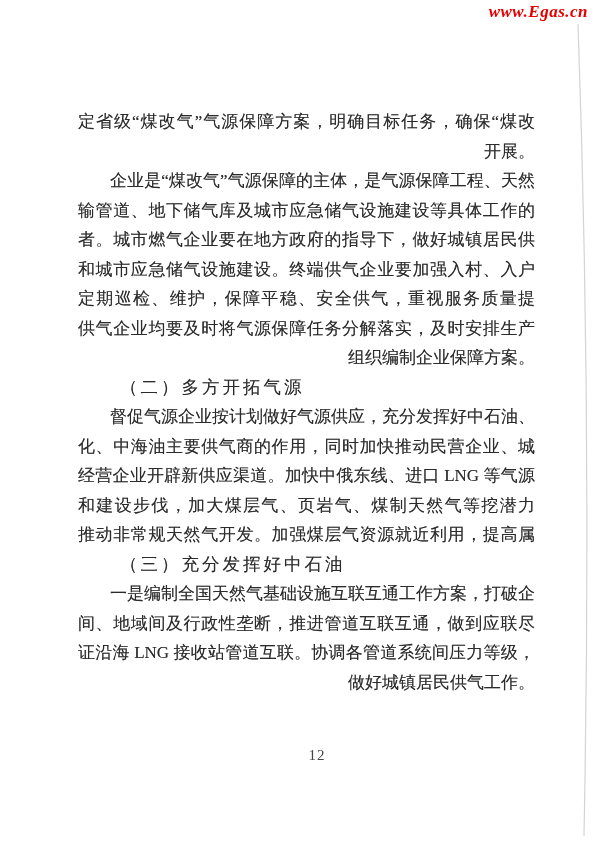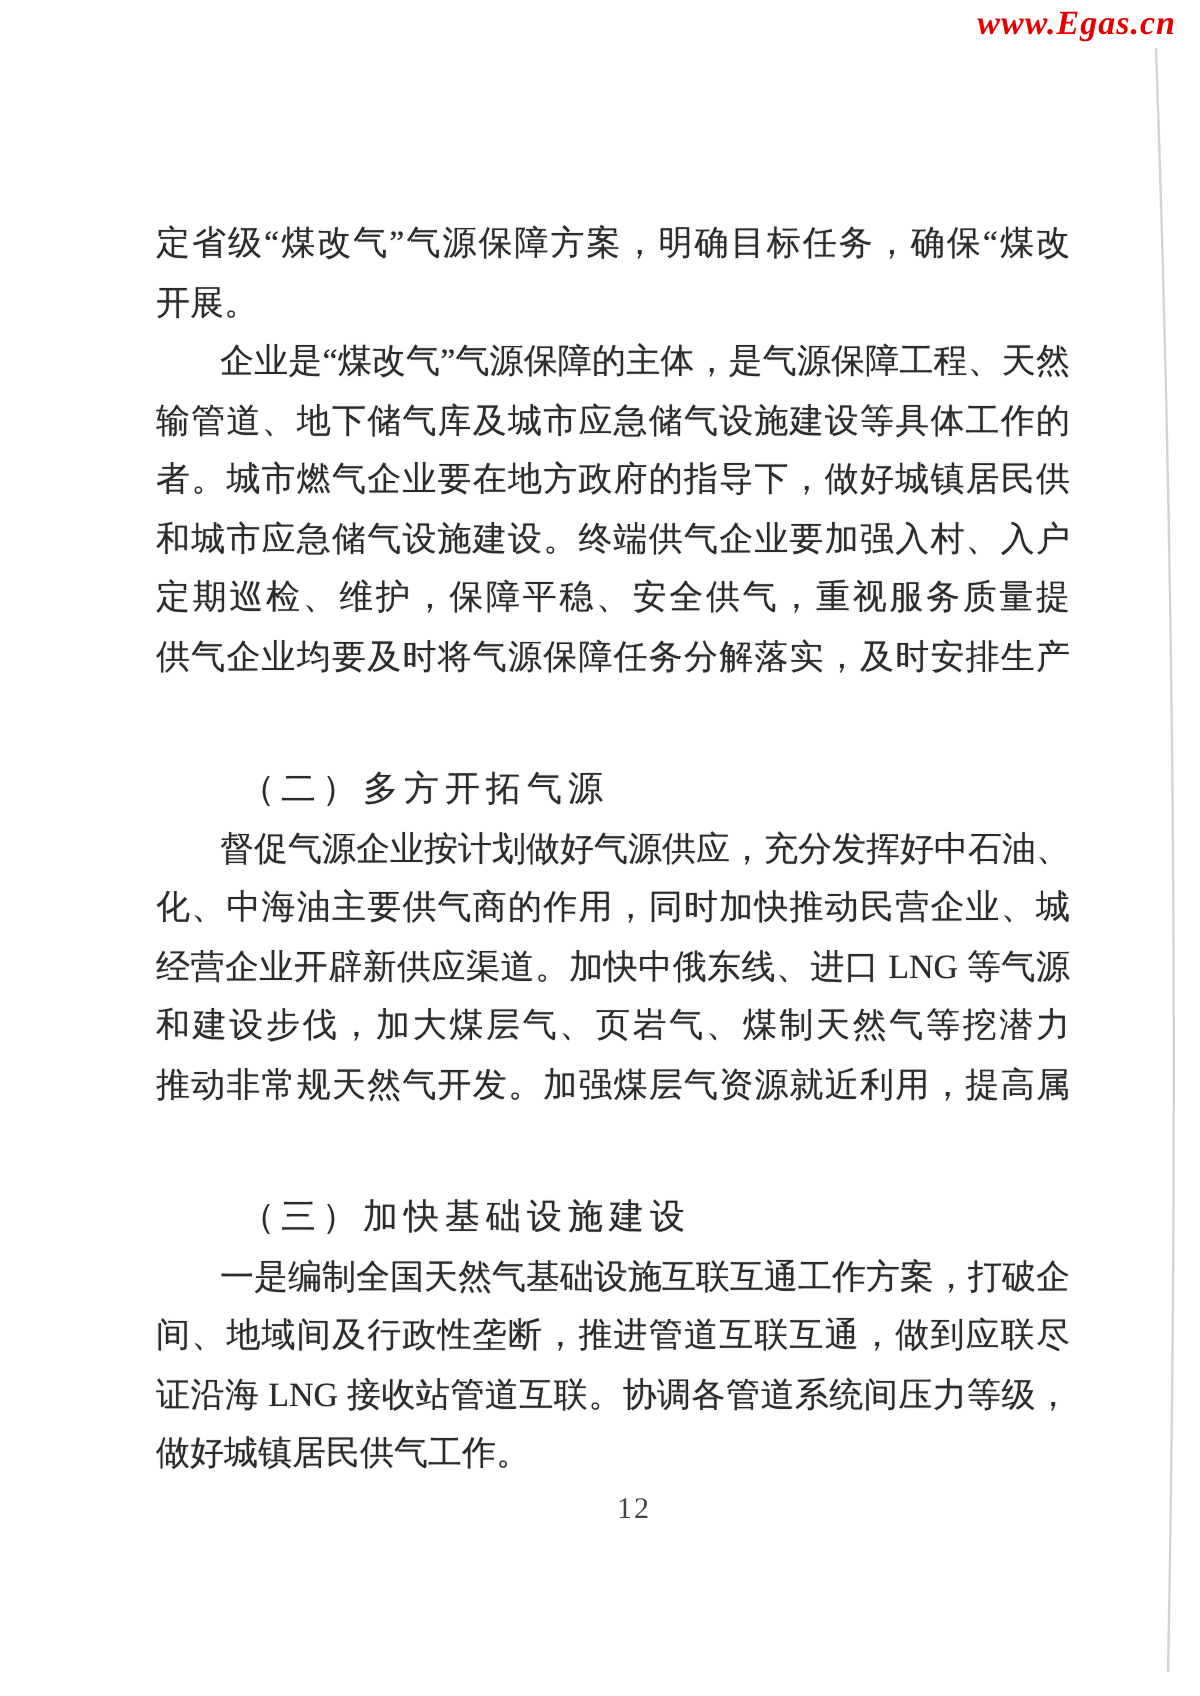--- a/index.html
+++ b/index.html
@@ -40,26 +40,25 @@
     height: 29.5px;
     line-height: 29.5px;
     overflow: hidden;
   }
   .line.body, .line.body-start {
     text-align: justify;
     text-align-last: justify;
     text-justify: inter-character;
   }
   .line.body-start { text-indent: 32px; }
-  .line.body-end { text-align: left; }
+  .line.body-end { text-align: right; }
   .line.heading {
     padding-left: 42px;
     letter-spacing: 3px;
     font-size: 17.5px;
-    margin-top: 37px;
   }
   .page-number {
     position: absolute;
     left: 0; right: 0;
     top: 747px;
     text-align: center;
     text-indent: 22px;
     font-size: 15px;
     letter-spacing: 1px;
     color: #454545;
@@ -79,27 +78,28 @@
 
   <div class="content" style="color: rgb(43, 43, 43);">
       <div class="line body">定省级“煤改气”气源保障方案，明确目标任务，确保“煤改气”有序</div>
       <div class="line body-end">开展。</div>
       <div class="line body-start">企业是“煤改气”气源保障的主体，是气源保障工程、天然气长</div>
       <div class="line body">输管道、地下储气库及城市应急储气设施建设等具体工作的实施</div>
       <div class="line body">者。城市燃气企业要在地方政府的指导下，做好城镇居民供气工作</div>
       <div class="line body">和城市应急储气设施建设。终端供气企业要加强入村、入户设施的</div>
       <div class="line body">定期巡检、维护，保障平稳、安全供气，重视服务质量提升。各级</div>
       <div class="line body">供气企业均要及时将气源保障任务分解落实，及时安排生产计划，</div>
+      <div class="line body-end">组织编制企业保障方案。</div>
       <div class="line heading">（二）多方开拓气源</div>
       <div class="line body-start">督促气源企业按计划做好气源供应，充分发挥好中石油、中石</div>
       <div class="line body">化、中海油主要供气商的作用，同时加快推动民营企业、城镇燃气</div>
       <div class="line body">经营企业开辟新供应渠道。加快中俄东线、进口 LNG 等气源引进</div>
       <div class="line body">和建设步伐，加大煤层气、页岩气、煤制天然气等挖潜力度。加快</div>
       <div class="line body">推动非常规天然气开发。加强煤层气资源就近利用，提高属地资源</div>
-      <div class="line heading">（三）加快基础设施建设</div>
+      <div class="line heading">（三）充分发挥好中石油</div>
       <div class="line body-start">一是编制全国天然气基础设施互联互通工作方案，打破企业</div>
       <div class="line body">间、地域间及行政性垄断，推进管道互联互通，做到应联尽联。论</div>
       <div class="line body">证沿海 LNG 接收站管道互联。协调各管道系统间压力等级，最大</div>
       <div class="line body-end">做好城镇居民供气工作。</div>
     </div>
 
   <div class="page-number" style="color: rgb(69, 69, 69);">12</div>
 
 </div>
 

